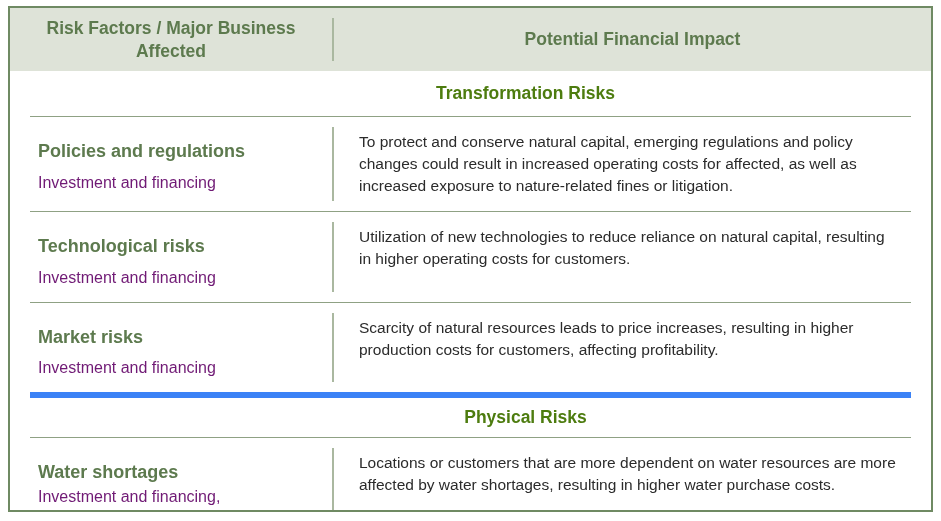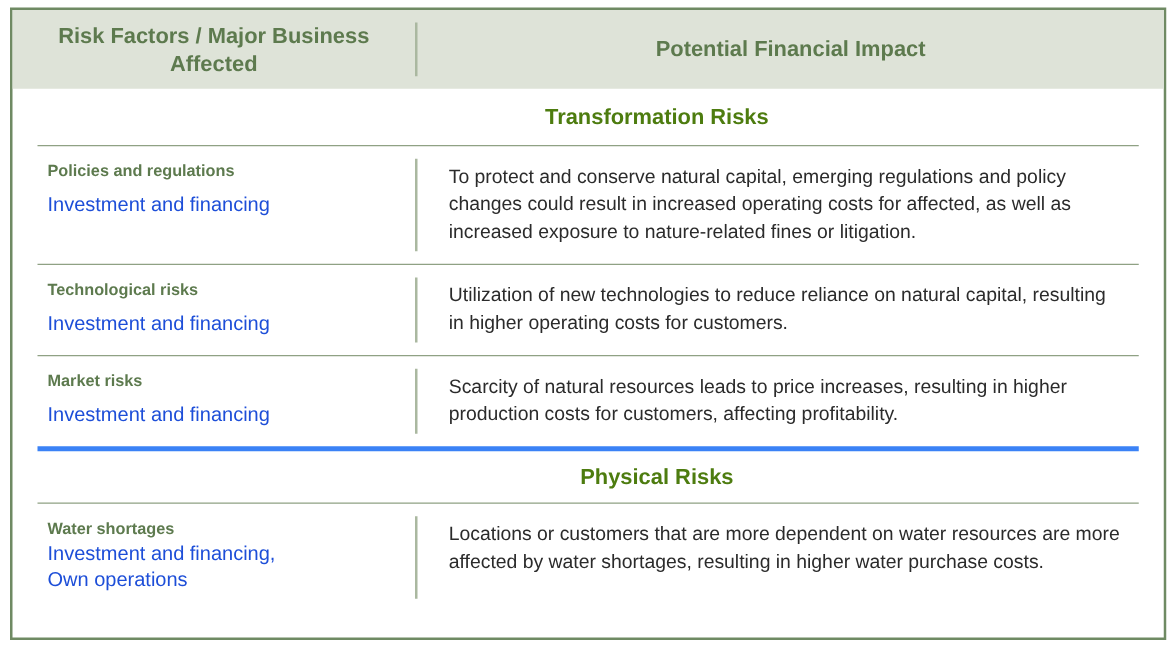--- a/index.html
+++ b/index.html
@@ -65,21 +65,21 @@
   
   .tbody {
     position: relative;
   }
 
   .section-row {
     height: 45px;
     display: flex;
     align-items: center;
     justify-content: center;
-    border-top: 4px solid #3b82f6;
+    border-top: 6px solid #3b82f6;
     margin: 0 20px 0 20px;
     box-sizing: border-box;
   }
   .section-row.first { border-top: none; }
   .section-title {
     color: #4d7c0f;
     font-weight: bold;
     font-size: 17.5px;
     text-align: center;
     padding-left: 110px;
@@ -106,28 +106,28 @@
   }
   .cell-right {
     flex: 1;
     padding: 14px 12px 14px 25px;
     box-sizing: border-box;
   }
 
   .risk-title {
     color: #5d7a4e;
     font-weight: bold;
-    font-size: 13px;
-    margin: 0 0 9px 0;
+    font-size: 18px;
+    margin: 12px 0 9px 0;
     line-height: 1.2;
   }
   .risk-title.tight { margin-bottom: 2px; }
 
   .risk-sub {
-    color: #1d4ed8;
+    color: #701a75;
     font-size: 16px;
     line-height: 1.32;
     margin: 0;
     white-space: pre-line;
   }
 
   .impact-text {
     color: #2b2b2b;
     font-size: 15.5px;
     line-height: 1.42;

